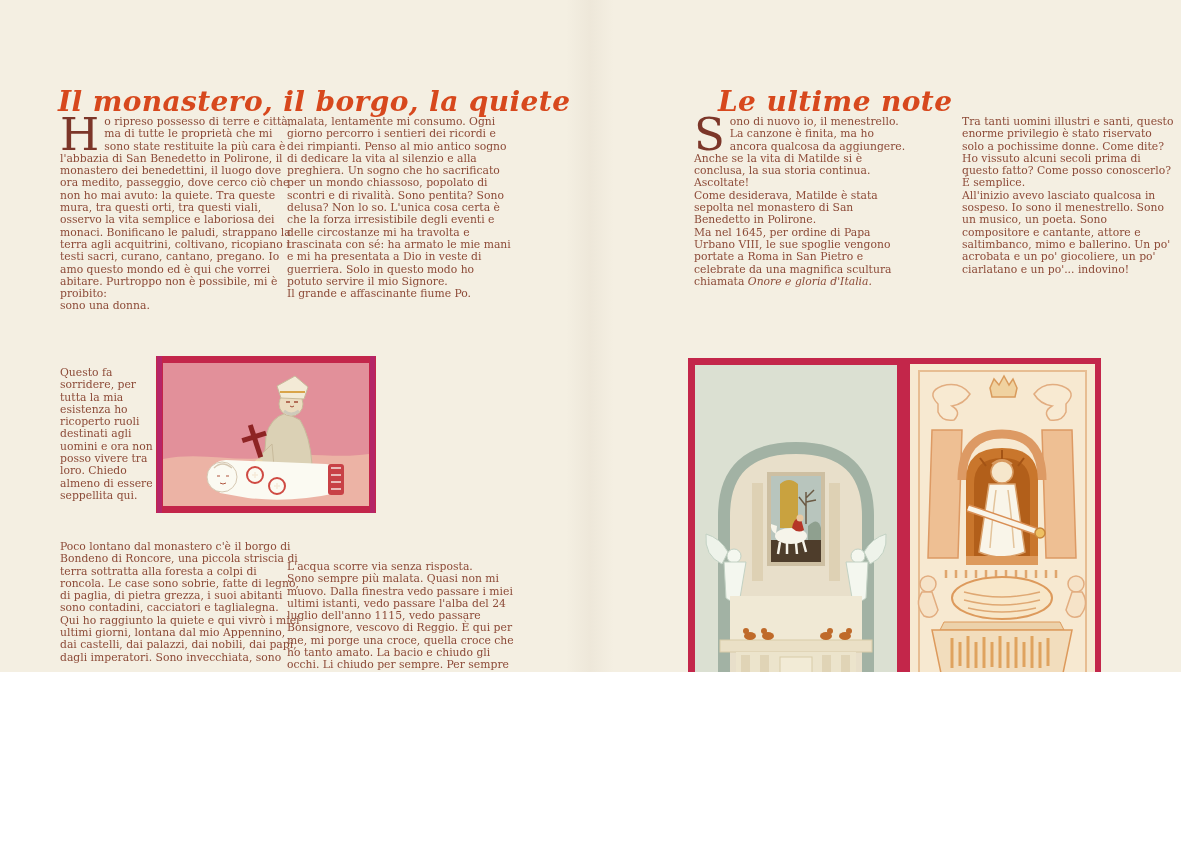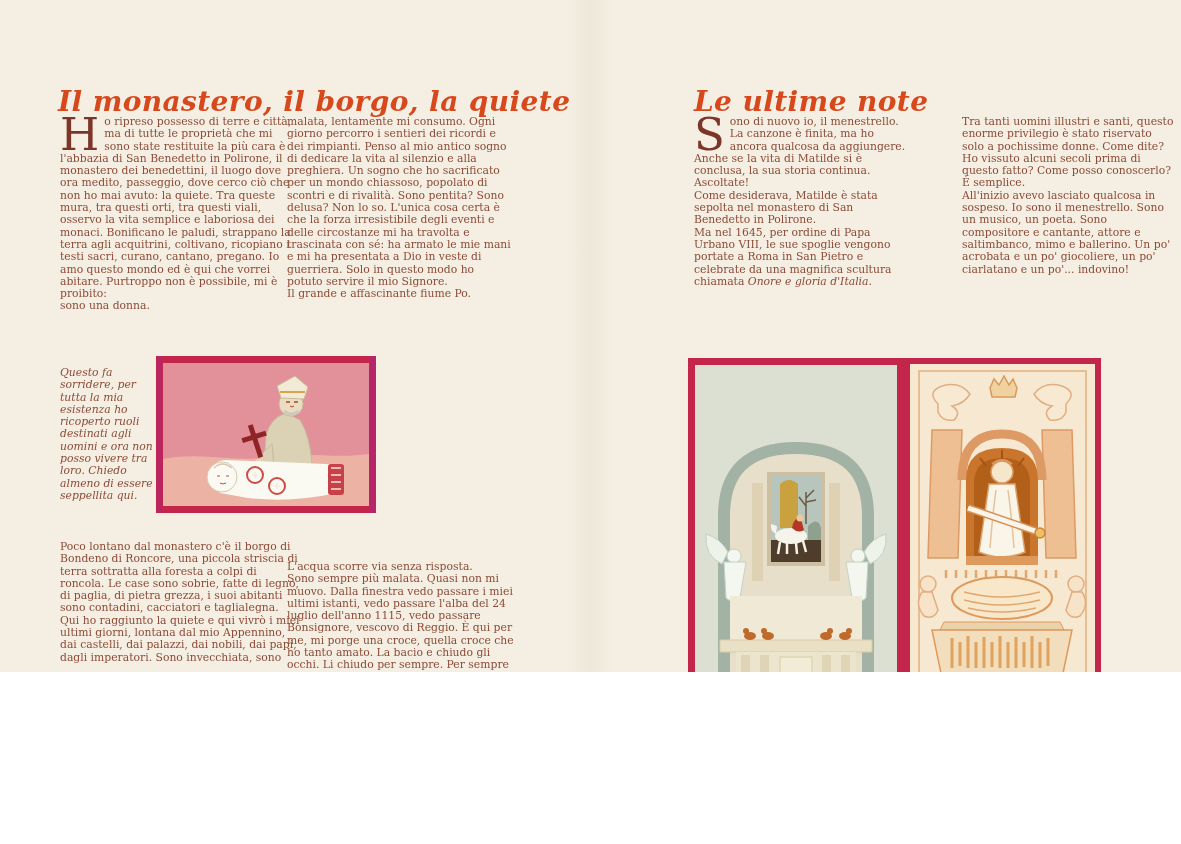--- a/index.html
+++ b/index.html
@@ -51,21 +51,21 @@
 <body>
 
 <div class="spread">
   <div class="gutter"></div>
 
   <h1 class="chapter-title" style="left:58px;top:66px;">Il monastero, il borgo, la quiete</h1>
 
   <p class="body-text" style="left:60px;top:116px;width:234px;"><span class="dropcap">H</span><span>o ripreso possesso di terre e città, ma di tutte le proprietà che mi sono state restituite la più cara è l'abbazia di San Benedetto in Polirone, il monastero dei benedettini, il luogo dove ora medito, passeggio, dove cerco ciò che non ho mai avuto: la quiete. Tra queste mura, tra questi orti, tra questi viali, osservo la vita semplice e laboriosa dei monaci. Bonificano le paludi, strappano la terra agli acquitrini, coltivano, ricopiano i testi sacri, curano, cantano, pregano. Io amo questo mondo ed è qui che vorrei abitare. Purtroppo non è possibile, mi è proibito:
 sono una donna.</span></p>
 
-  <p class="body-text" style="left:60px;top:367px;width:100px;font-style:italic;">Questo fa sorridere, per tutta la mia esistenza ho ricoperto ruoli destinati agli uomini e ora non posso vivere tra loro. Chiedo almeno di essere seppellita qui.</p>
+  <p class="body-text" style="left:60px;top:367px;width:100px;">Questo fa sorridere, per tutta la mia esistenza ho ricoperto ruoli destinati agli uomini e ora non posso vivere tra loro. Chiedo almeno di essere seppellita qui.</p>
 
   <p class="body-text" style="left:60px;top:541px;width:240px;">Poco lontano dal monastero c'è il borgo di Bondeno di Roncore, una piccola striscia di terra sottratta alla foresta a colpi di roncola. Le case sono sobrie, fatte di legno, di paglia, di pietra grezza, i suoi abitanti sono contadini, cacciatori e taglialegna. Qui ho raggiunto la quiete e qui vivrò i miei ultimi giorni, lontana dal mio Appennino, dai castelli, dai palazzi, dai nobili, dai papi, dagli imperatori. Sono invecchiata, sono</p>
 
   <p class="body-text" style="left:287px;top:116px;width:224px;">malata, lentamente mi consumo. Ogni giorno percorro i sentieri dei ricordi e dei rimpianti. Penso al mio antico sogno di dedicare la vita al silenzio e alla preghiera. Un sogno che ho sacrificato per un mondo chiassoso, popolato di scontri e di rivalità. Sono pentita? Sono delusa? Non lo so. L'unica cosa certa è che la forza irresistibile degli eventi e delle circostanze mi ha travolta e trascinata con sé: ha armato le mie mani e mi ha presentata a Dio in veste di guerriera. Solo in questo modo ho potuto servire il mio Signore.
 Il grande e affascinante fiume Po.</p>
 
 
   <p class="body-text" style="left:287px;top:541px;width:228px;margin-top:20px;">L'acqua scorre via senza risposta.
 Sono sempre più malata. Quasi non mi muovo. Dalla finestra vedo passare i miei ultimi istanti, vedo passare l'alba del 24 luglio dell'anno 1115, vedo passare Bonsignore, vescovo di Reggio. È qui per me, mi porge una croce, quella croce che ho tanto amato. La bacio e chiudo gli occhi. Li chiudo per sempre. Per sempre abbandono la terra e per sempre vi lascio la mia canzone.</p>
 
@@ -97,21 +97,21 @@
     <circle cx="66" cy="121" r="15" fill="#fbfaf2" stroke="#d6c8b2" stroke-width="1"></circle>
     <path d="M58,112 Q66,104 76,112" stroke="#d6c8b2" stroke-width="1.5" fill="none"></path>
     <path d="M61,120 l3,0 M70,120 l3,0" stroke="#b0543d" stroke-width="1.2"></path>
     <path d="M64,127 q3,2 6,0" stroke="#b0543d" stroke-width="1" fill="none"></path>
     <circle cx="99" cy="119" r="8" fill="none" stroke="#cf4a43" stroke-width="2"></circle>
     <path d="M96,119 l6,0 M99,116 l0,6" stroke="#f6ead9" stroke-width="1.5"></path>
     <circle cx="121" cy="130" r="8" fill="none" stroke="#cf4a43" stroke-width="2"></circle>
     <path d="M118,130 l6,0 M121,127 l0,6" stroke="#f6ead9" stroke-width="1.5"></path>
   </svg>
 
-  <h1 class="chapter-title" style="left:694px;top:66px;">Le ultime note</h1>
+  <h1 class="chapter-title" style="left:718px;top:66px;">Le ultime note</h1>
 
   <p class="body-text" style="left:694px;top:116px;width:213px;"><span class="dropcap">S</span><span>ono di nuovo io, il menestrello. La canzone è finita, ma ho ancora qualcosa da aggiungere. Anche se la vita di Matilde si è conclusa, la sua storia continua. Ascoltate!
 Come desiderava, Matilde è stata sepolta nel monastero di San Benedetto in Polirone.
 Ma nel 1645, per ordine di Papa Urbano VIII, le sue spoglie vengono portate a Roma in San Pietro e celebrate da una magnifica scultura chiamata </span><span class="ital">Onore e gloria d'Italia.</span></p>
 
   <p class="body-text" style="left:962px;top:116px;width:215px;">Tra tanti uomini illustri e santi, questo enorme privilegio è stato riservato solo a pochissime donne. Come dite? Ho vissuto alcuni secoli prima di questo fatto? Come posso conoscerlo? È semplice.
 All'inizio avevo lasciato qualcosa in sospeso. Io sono il menestrello. Sono un musico, un poeta. Sono compositore e cantante, attore e saltimbanco, mimo e ballerino. Un po' acrobata e un po' giocoliere, un po' ciarlatano e un po'... indovino!</p>
 
   <svg class="illo" style="left:688px;top:358px;" width="216" height="335" viewBox="0 0 216 335">
     <rect x="0" y="0" width="216" height="335" fill="#c3264a"></rect>

